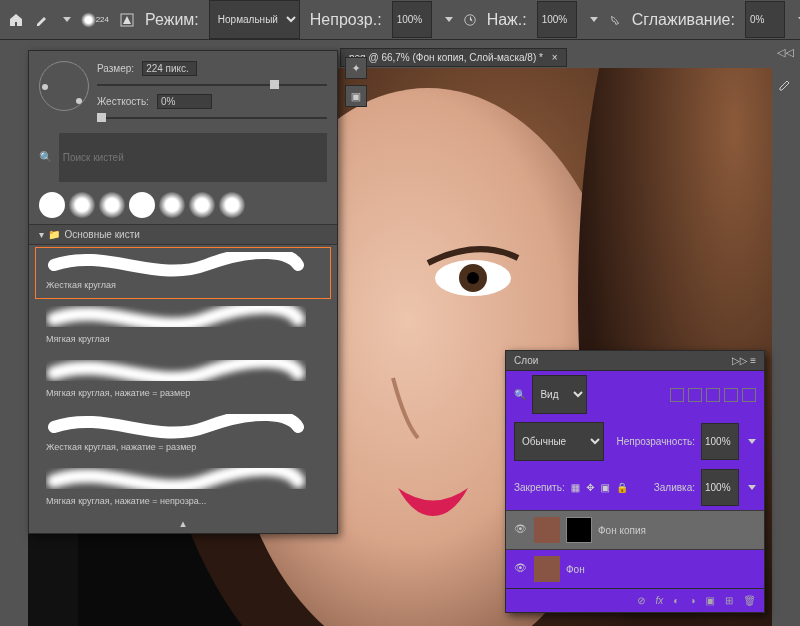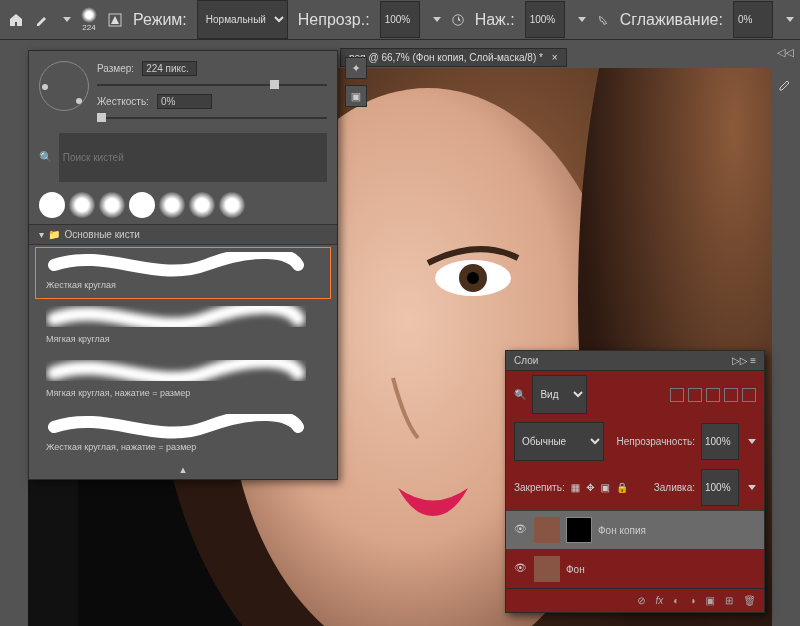--- a/index.html
+++ b/index.html
@@ -4,21 +4,21 @@
 <style>
 * { margin:0; padding:0; box-sizing:border-box; font-family:Tahoma,Arial,sans-serif; }
 body { background:#535353; width:800px; height:626px; overflow:hidden; position:relative; color:#ccc; font-size:11px; }
 
 
 .optbar { height:40px; background:#535353; display:flex; align-items:center; padding:0 8px; gap:10px; border-bottom:1px solid #2a2a2a; }
 .optbar .ico { width:20px; height:20px; display:inline-flex; align-items:center; justify-content:center; color:#ddd; }
 .optbar .lbl { font-size:16px; color:#ddd; }
 .optbar select,.optbar input { background:#3f3f3f; border:1px solid #2a2a2a; color:#ddd; font-size:10px; padding:12px 4px; }
 .optbar .pct { width:40px; }
-.optbar .brush-swatch{width:28px;height:28px;display:flex;flex-direction:column;align-items:center;justify-content:center;}
+.optbar .brush-swatch{width:28px;height:28px;display:flex;flex-direction:row;align-items:center;justify-content:center;}
 .optbar .brush-dot{width:16px;height:16px;border-radius:50%;background:radial-gradient(circle,#fff 30%,rgba(255,255,255,0)70%);}
 .optbar .brush-num{font-size:8px;color:#ddd;}
 
 
 .tools { position:absolute; left:0; top:40px; width:24px; height:586px; background:#535353;}
 
 
 .rtools { position:absolute; right:0; top:40px; width:28px; height:586px; background:#535353; display:flex; flex-direction:column; align-items:center; gap:12px; padding-top:6px;}
 .rtools .ico{width:18px;height:18px;}
 
@@ -52,21 +52,21 @@
 .footer-tri{height:16px;text-align:center;color:#ccc;}
 
 
 .doctab{position:absolute;left:340px;top:48px;background:#424242;border:1px solid #2a2a2a;padding:3px 8px;font-size:10px;color:#ddd;z-index:2;}
 
 
 .canvas{position:absolute;left:28px;top:68px;right:28px;bottom:0;background:#111;overflow:hidden;z-index:1;}
 .face{position:absolute;left:50px;top:-20px;width:700px;height:650px;}
 
 
-.layers{position:absolute;right:35px;top:350px;width:260px;background:#7f1d1d;border:1px solid #2a2a2a;box-shadow:3px 3px 8px rgba(0,0,0,.6);z-index:6;font-size:10px;}
+.layers{position:absolute;right:35px;top:350px;width:260px;background:#6d28d9;border:1px solid #2a2a2a;box-shadow:3px 3px 8px rgba(0,0,0,.6);z-index:6;font-size:10px;}
 .layers .tab{background:#454545;padding:4px 8px;border-bottom:1px solid #2a2a2a;display:flex;justify-content:space-between;}
 .layers .row{display:flex;align-items:center;gap:6px;padding:4px 8px;}
 .layers select,.layers input{background:#3f3f3f;border:1px solid #2a2a2a;color:#ddd;font-size:10px;padding:12px 3px;}
 .layers .filtico{display:flex;gap:4px;margin-left:auto;}
 .layers .filtico span{width:14px;height:14px;border:1px solid #777;}
 .lyrow{display:flex;align-items:center;gap:6px;padding:6px 8px;border-top:1px solid #3a3a3a;}
 .lyrow.sel{background:#6a6a6a;}
 .eye{width:14px;height:14px;}
 .thumb{width:26px;height:26px;background:#854;}
 .mask{width:26px;height:26px;background:#000;border:1px solid #888;}
@@ -269,20 +269,31 @@
         <svg class="stroke" viewBox="0 0 260 26">
           <defs>
             <filter id="b">
               <feGaussianBlur stdDeviation="3"></feGaussianBlur>
             </filter>
           </defs>
           <path d="M8 13 C 60 -5, 110 32, 160 13 S 245 0, 252 13" stroke="#fff" stroke-width="12" fill="none" stroke-linecap="round"></path>
         </svg>
         <div class="nm">Жесткая круглая, нажатие = размер</div>
       </div>
+      <div class="brow">
+        <svg class="stroke" viewBox="0 0 260 26">
+          <defs>
+            <filter id="b">
+              <feGaussianBlur stdDeviation="3"></feGaussianBlur>
+            </filter>
+          </defs>
+          <path d="M8 13 C 60 -5, 110 32, 160 13 S 245 0, 252 13" stroke="#fff" stroke-width="14" fill="none" stroke-linecap="round" filter="url(#b)"></path>
+        </svg>
+        <div class="nm">Мягкая круглая, нажатие = непрозра...</div>
+      </div>
     </div>
   <div class="footer-tri">▴</div>
 </div>
 
 <div class="layers">
   <div class="tab">
     <span>Слои</span>
     <span>▷▷  ≡</span>
   </div>
   <div class="row">

